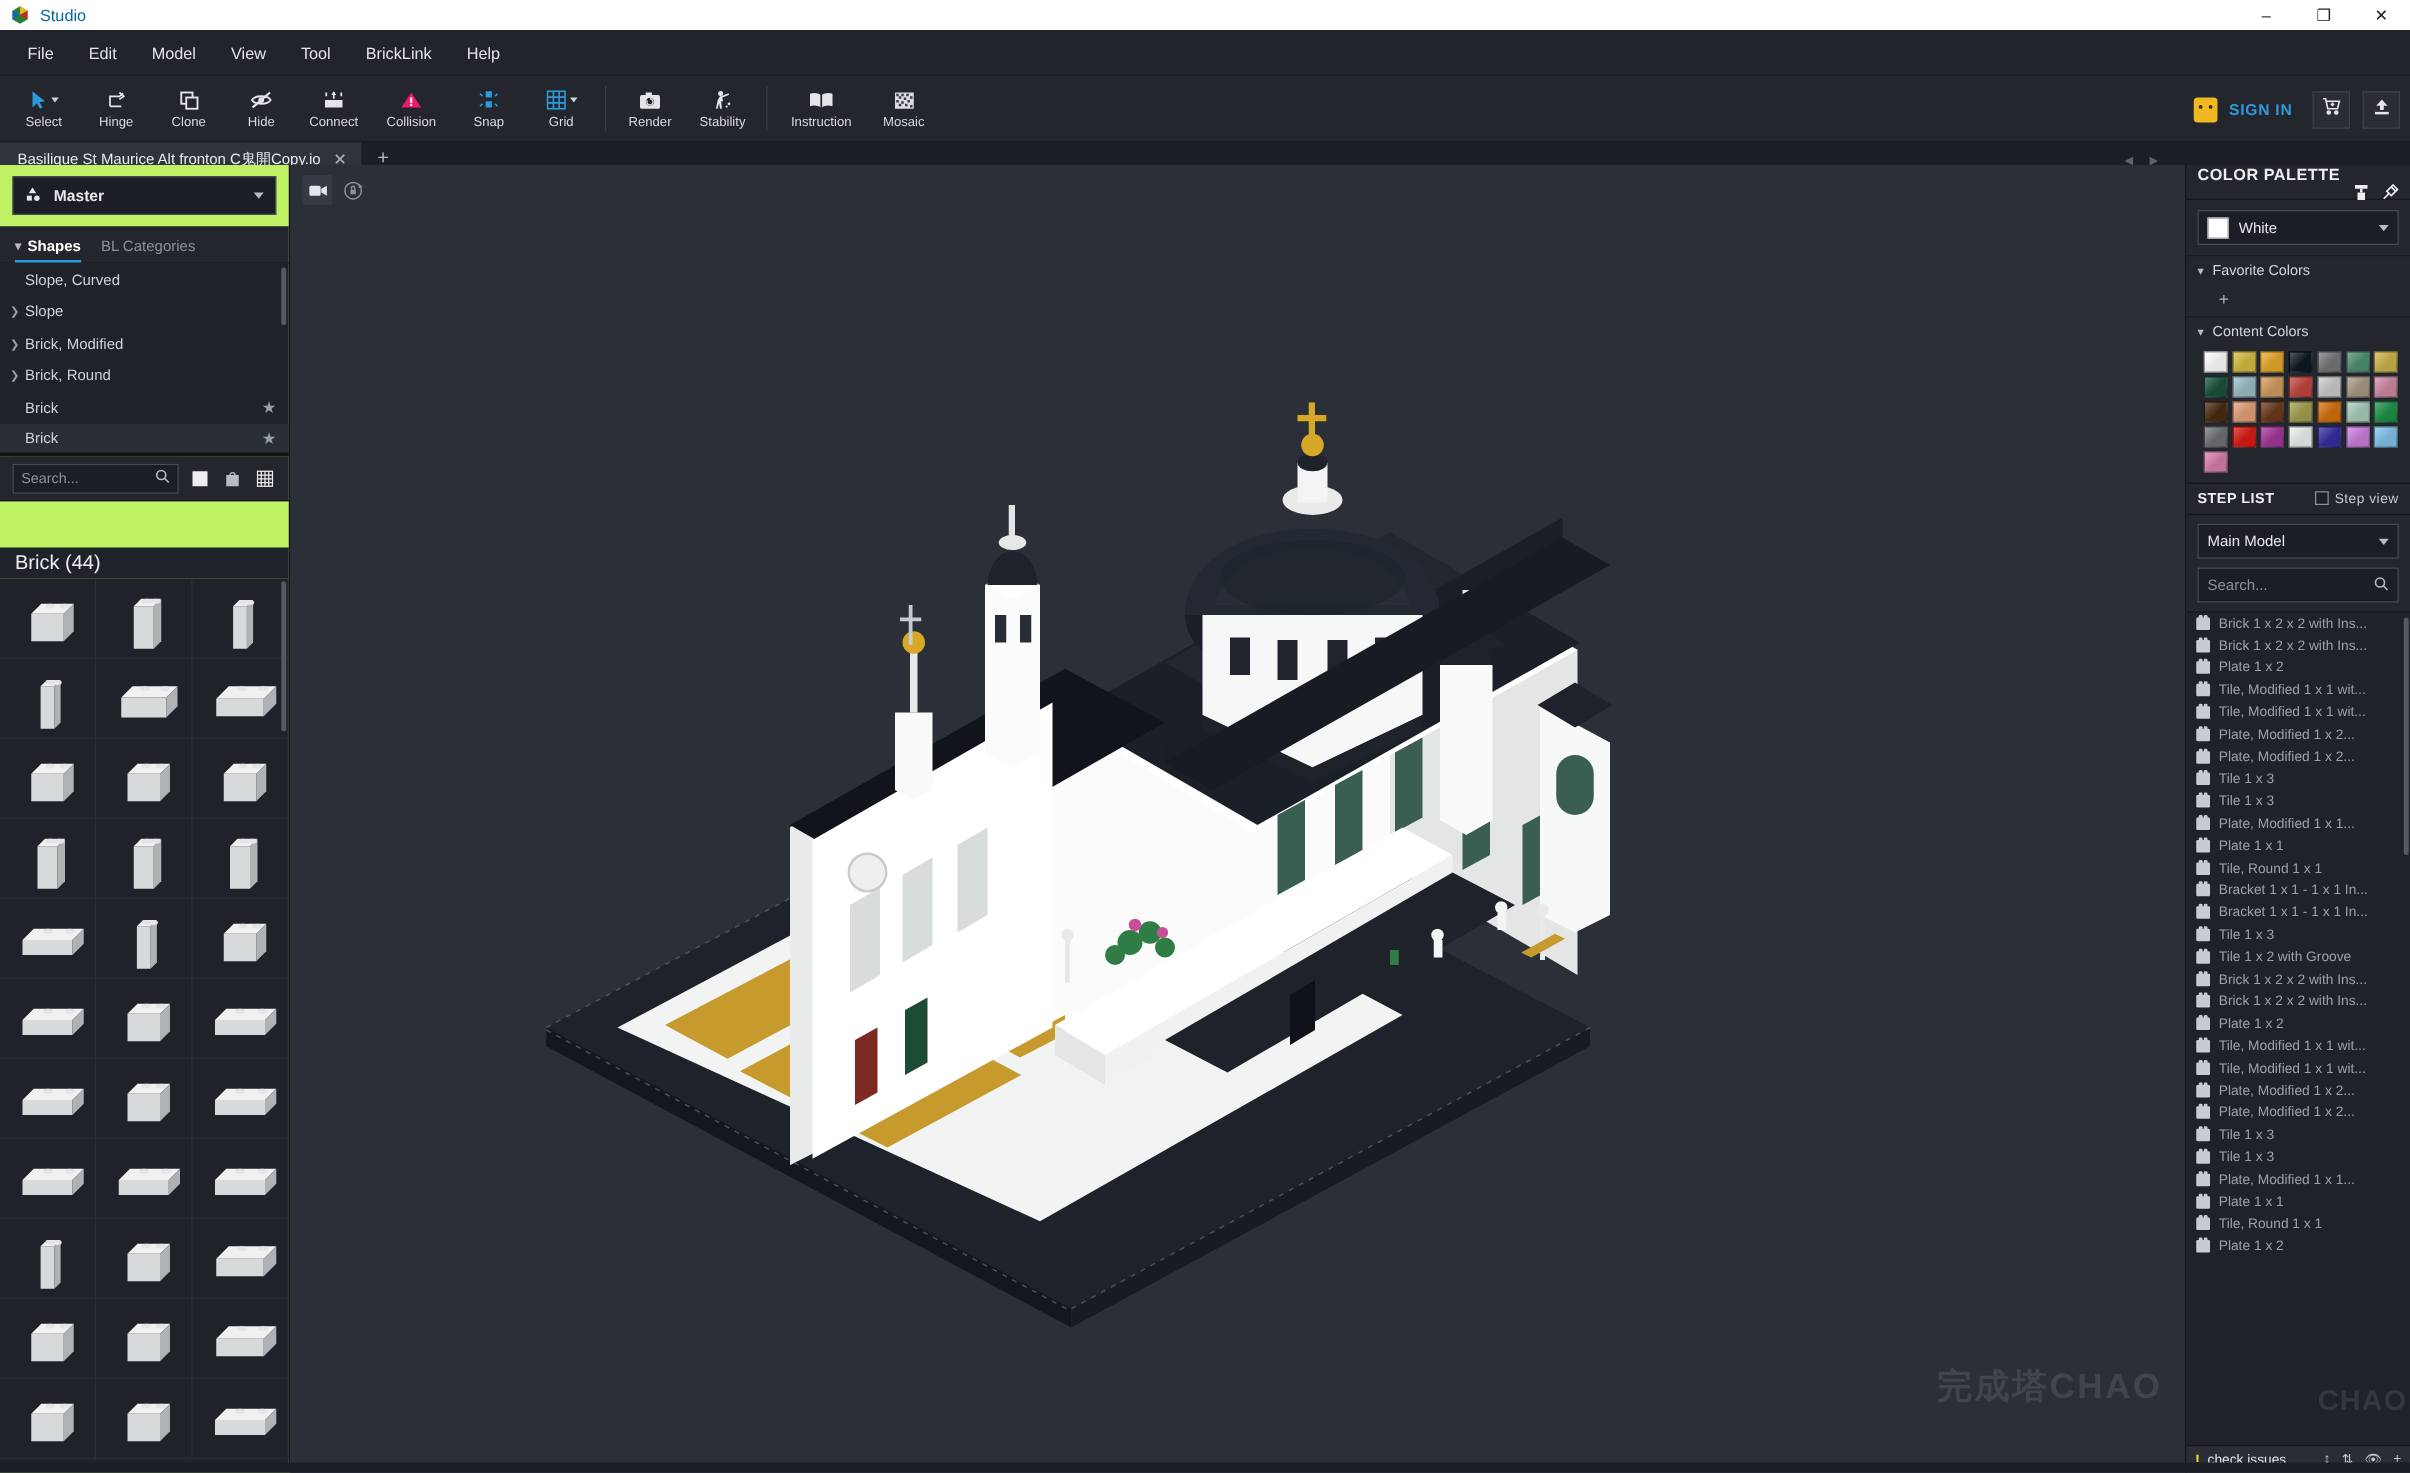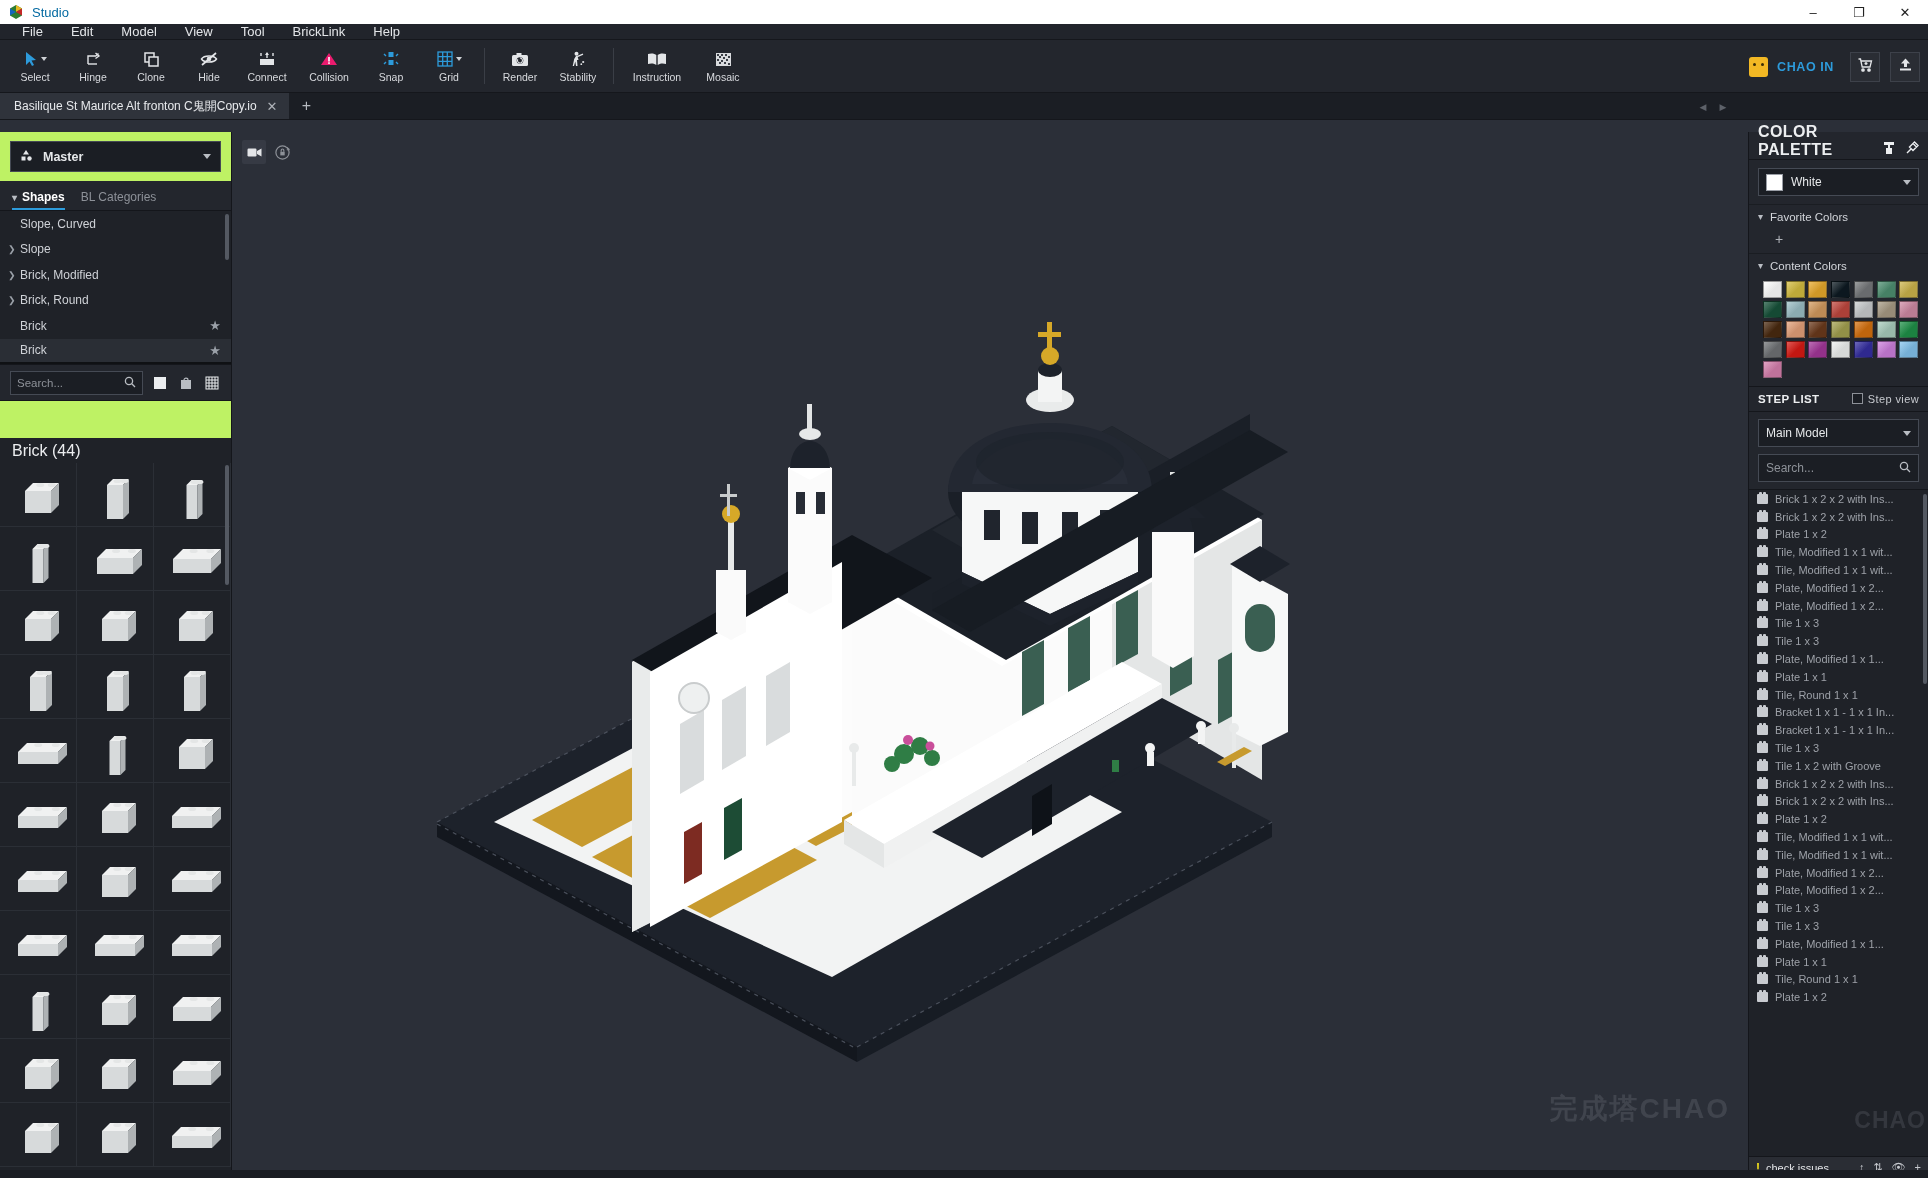--- a/index.html
+++ b/index.html
@@ -20,21 +20,21 @@
   .titlebar .app-ico { width: 16px; height: 16px; margin-left: 8px; position: relative; }
   .titlebar .app-name { font-size: 13px; color: #0369a1; margin-left: 8px; }
   .win-btns { position: absolute; right: 0; top: 0; height: 24px; display: flex; }
   .win-btn {
     width: 46px; height: 24px; display: flex; align-items: center; justify-content: center;
     color: #222; font-size: 13px;
   }
 
   
   .menubar {
-    height: 16px; background: #21242b; display: flex; align-items: center;
+    height: 37px; background: #21242b; display: flex; align-items: center;
     padding-left: 8px; border-bottom: 1px solid #15171c;
   }
   .menu-item {
     font-size: 13px; color: #e3e5e8; padding: 4px 14px; cursor: default;
   }
 
   
   .toolbar {
     height: 53px; background: #23262d; display: flex; align-items: center;
     border-bottom: 1px solid #15171c; position: relative;
@@ -201,23 +201,24 @@
     letter-spacing: 2px; pointer-events: none; white-space: nowrap;
   }
   .model-svg { position: absolute; left: 0; top: 0; }
 
   
   .rightpanel {
     width: 180px; background: #23262d; border-left: 1px solid #14161b;
     display: flex; flex-direction: column; position: relative;
   }
   .panel-hdr {
-    height: 28px; display: flex; align-items: flex-end; padding: 0 9px;
-    font-size: 16px; font-weight: bold; color: #eceef0; letter-spacing: .4px;
+    height: 28px; display: flex; align-items: flex-start; padding: 0 9px;
+    font-size: 13px; font-weight: bold; color: #eceef0; letter-spacing: .4px;
     border-bottom: 1px solid #14161b;
+    flex-direction: column;
   }
   .panel-hdr .hicons { margin-left: auto; display: flex; gap: 9px; }
   .cp-sel-wrap { padding: 8px 9px; }
   .cp-sel {
     height: 28px; background: #1b1e24; border: 1px solid #454a54;
     display: flex; align-items: center; padding: 0 7px; gap: 8px;
     font-size: 12px; color: #e6e8ea;
   }
   .cp-sel .sw { width: 17px; height: 17px; background: #fff; border: 1px solid #9a9ea6; }
   .cp-sel .dcaret {
@@ -454,21 +455,21 @@
             <rect x="13" y="11" width="2" height="2"></rect>
         </g>
       </svg>
     </span>
     <span class="tlabel">Mosaic</span>
   </div>
 
   <div class="toolbar-right">
     <div class="signin">
       <span class="minihead"></span>
-      <span class="lbl">CHAO IN</span>
+      <span class="lbl">SIGN IN</span>
     </div>
     <div class="sqbtn">
       <span>
         <svg width="16" height="16" viewBox="0 0 16 16" fill="none" stroke="#e3e5e8" stroke-width="1.3">
           <path d="M1.5 2 L3.5 2 L5.2 10 L13 10 L14.5 4 L4 4"></path>
           <circle cx="6" cy="13" r="1.2" fill="#e3e5e8"></circle>
             <circle cx="12" cy="13" r="1.2" fill="#e3e5e8"></circle>
           <path d="M9 5 L9 8 M7.5 6.5 L10.5 6.5"></path>
         </svg>
       </span>

